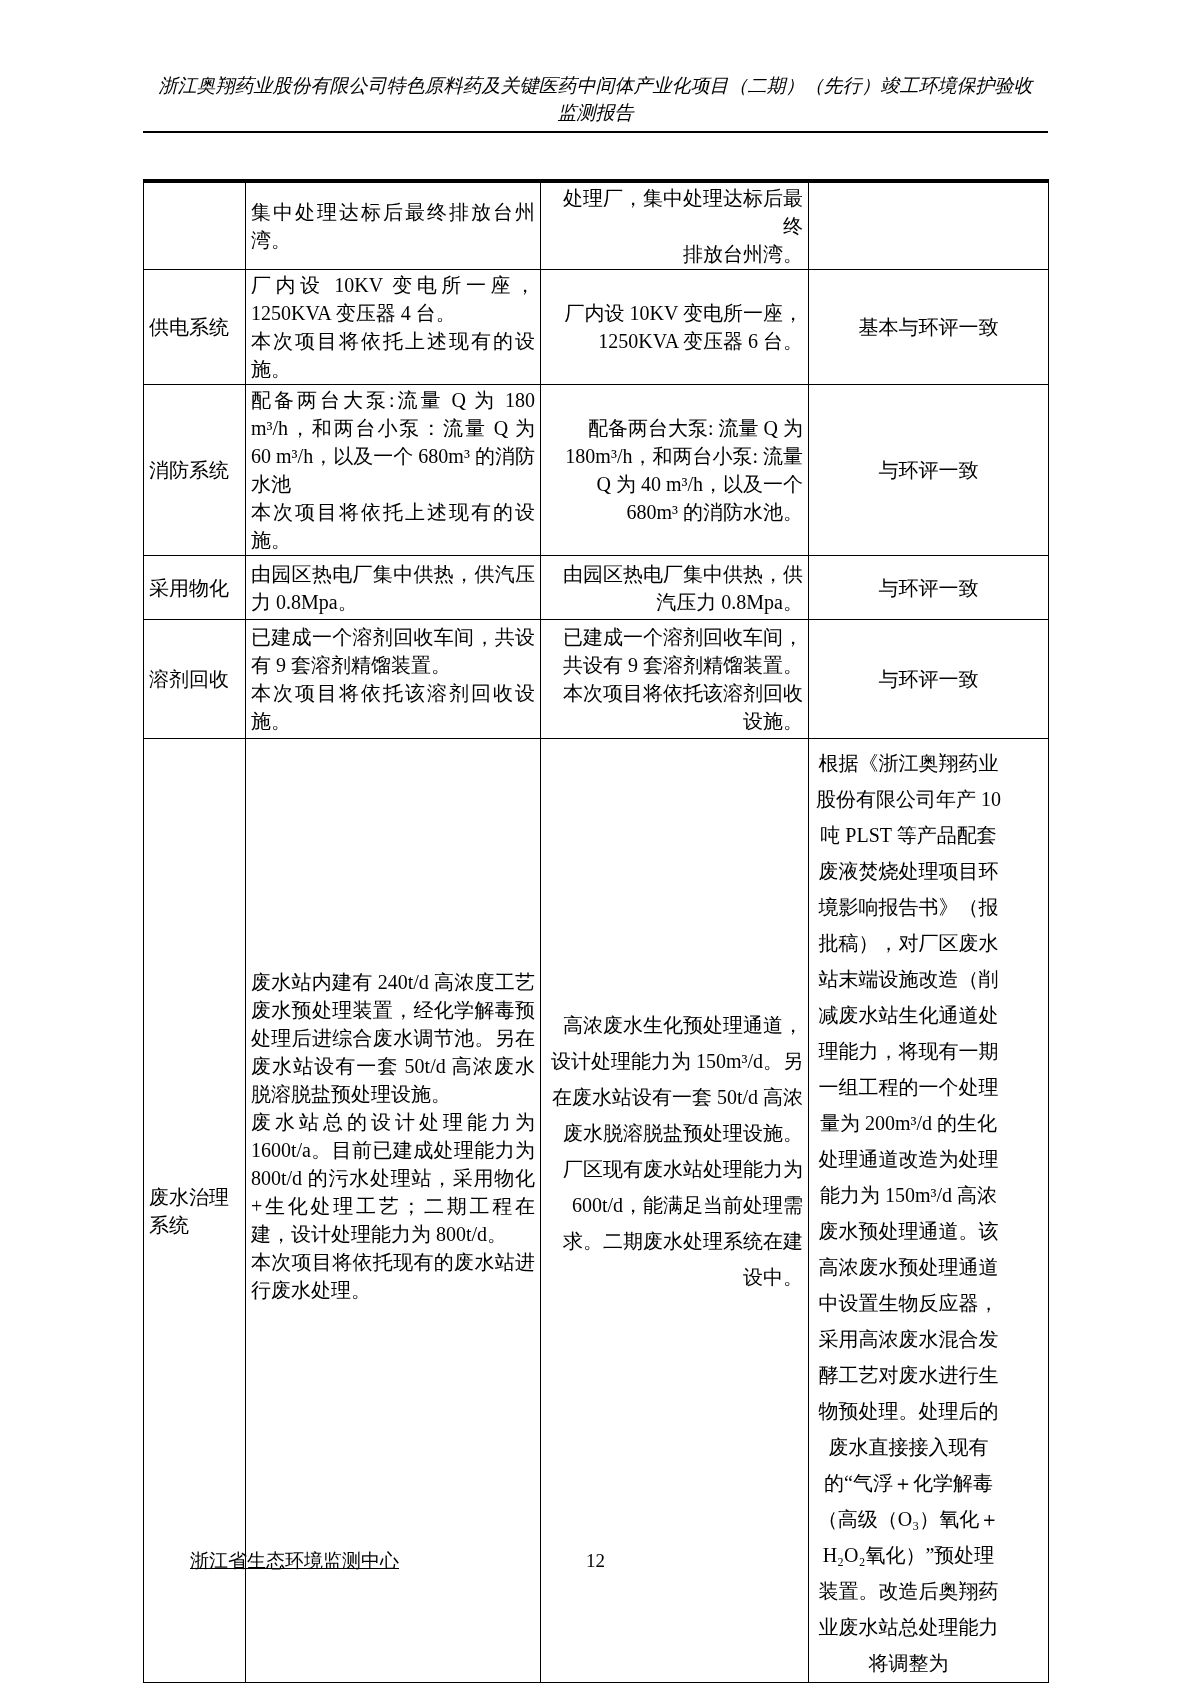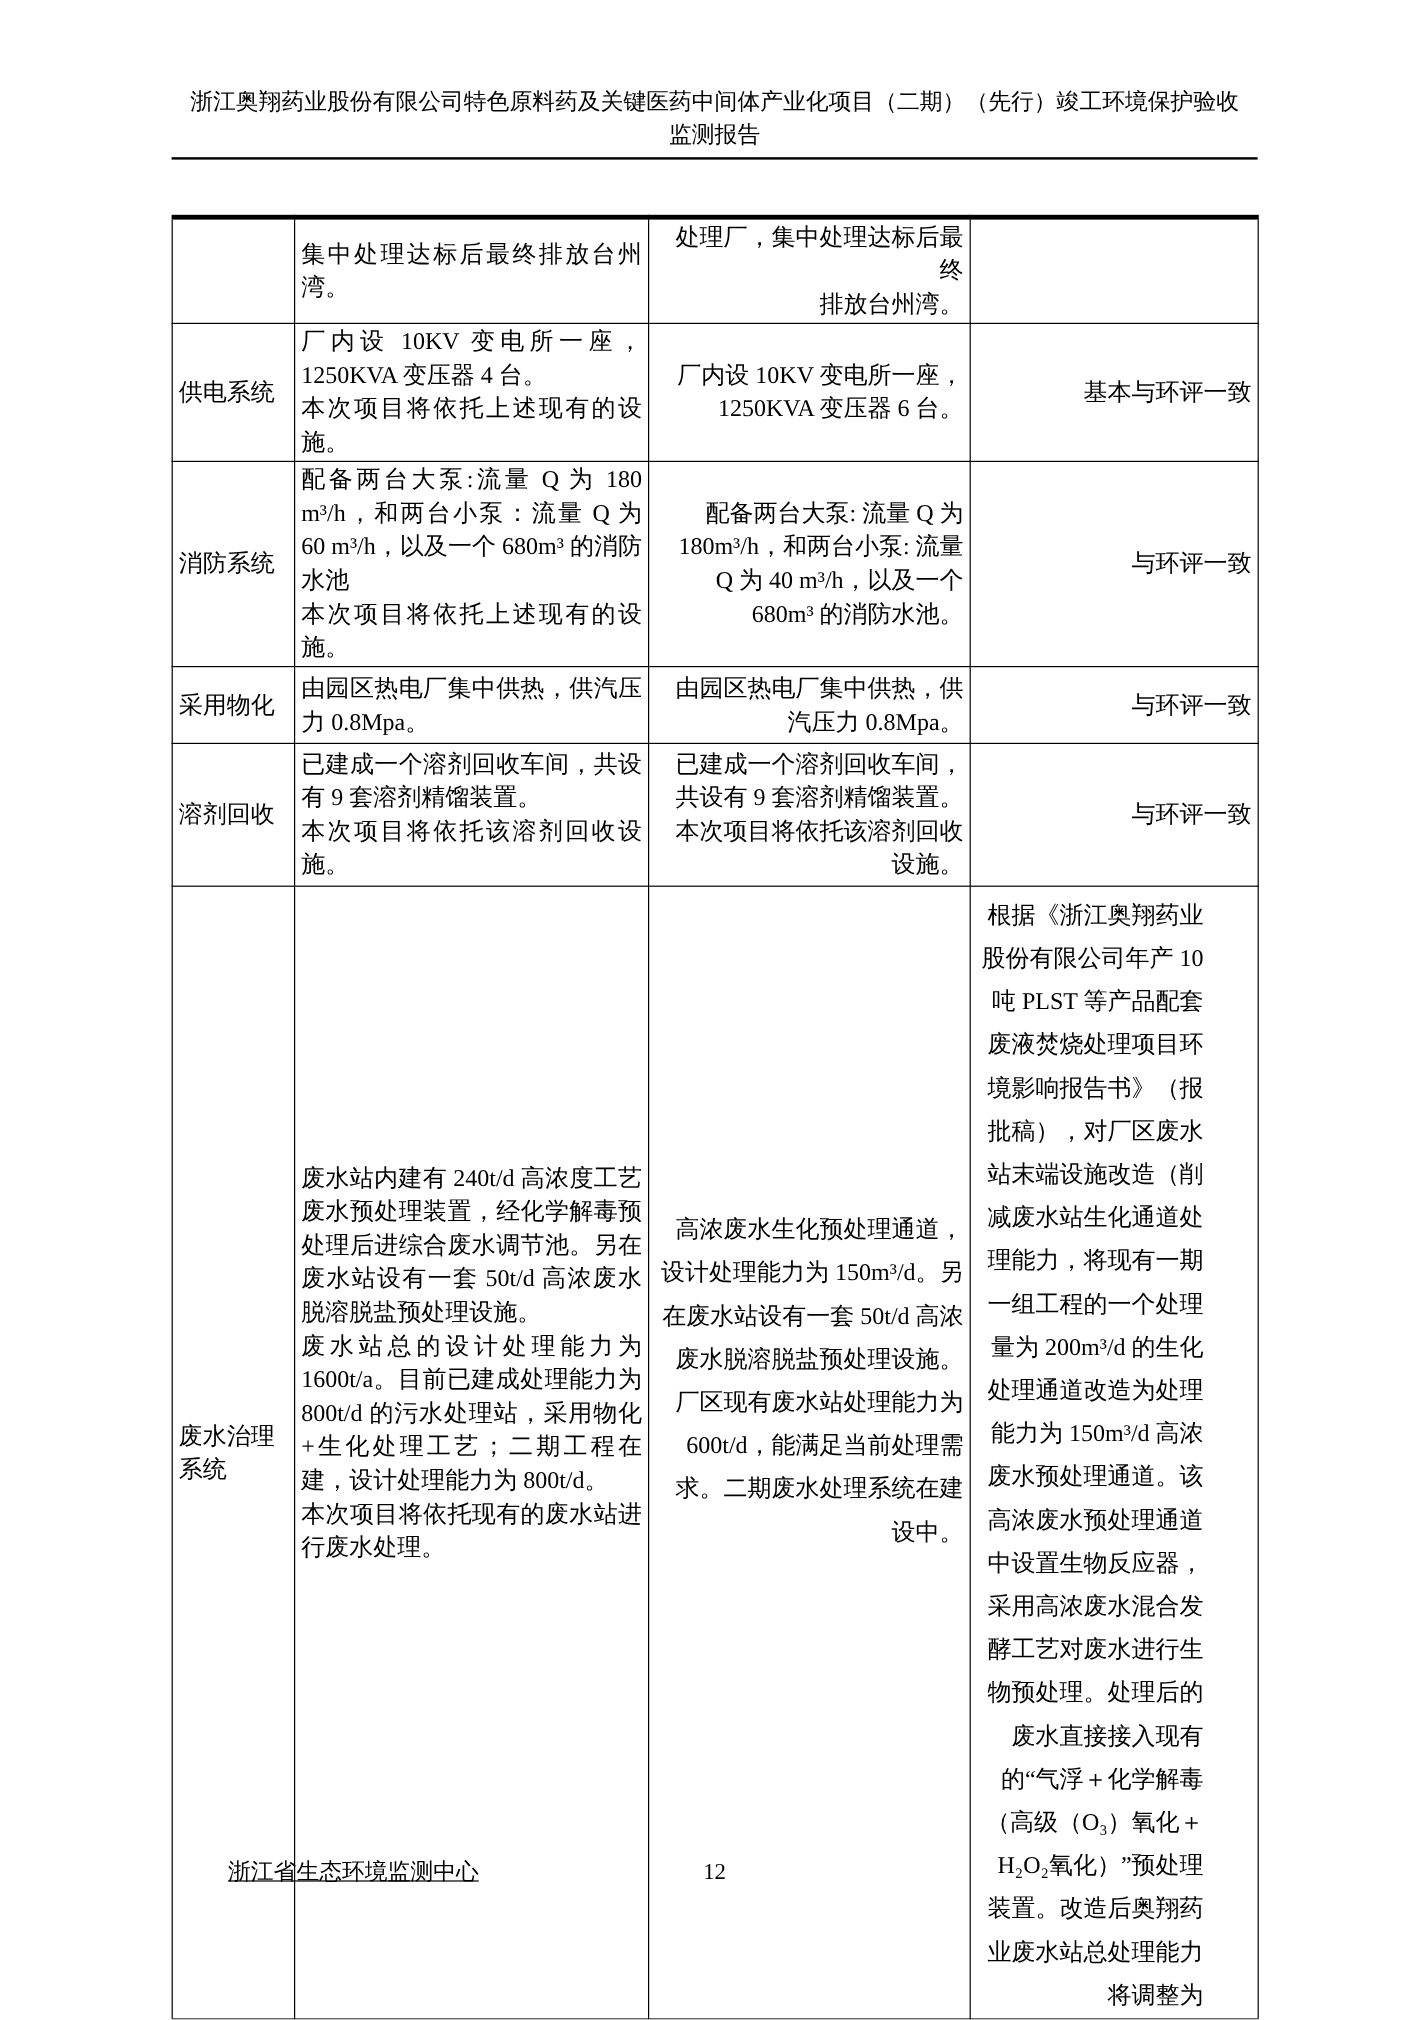--- a/index.html
+++ b/index.html
@@ -18,20 +18,21 @@
   }
   .doc-header {
     position: absolute;
     top: 72px;
     left: 143px;
     width: 905px;
     text-align: center;
     font-size: 19px;
     line-height: 27px;
     color: #000000;
+    font-style: italic;
   }
   .header-rule {
     position: absolute;
     top: 131px;
     left: 143px;
     width: 905px;
     height: 0;
     border-top: 2px solid #000000;
   }
   .main-table-wrap {
@@ -61,34 +62,34 @@
   td.label-cell {
     text-align: left;
   }
   td.eia-cell {
     text-align: justify;
   }
   td.actual-cell {
     text-align: right;
   }
   td.conclusion-cell {
-    text-align: right;
+    text-align: center;
   }
   
   tr.row-wastewater td.eia-cell {
     vertical-align: middle;
     padding-bottom: 150px;
   }
   tr.row-wastewater td.actual-cell {
     line-height: 36px;
     vertical-align: middle;
     padding-bottom: 120px;
   }
   tr.row-wastewater td.conclusion-cell {
-    text-align: right;
+    text-align: center;
     vertical-align: top;
     line-height: 36px;
     padding-right: 45px;
     padding-top: 6px;
   }
   .doc-footer {
     position: absolute;
     top: 1548px;
     left: 143px;
     width: 905px;

